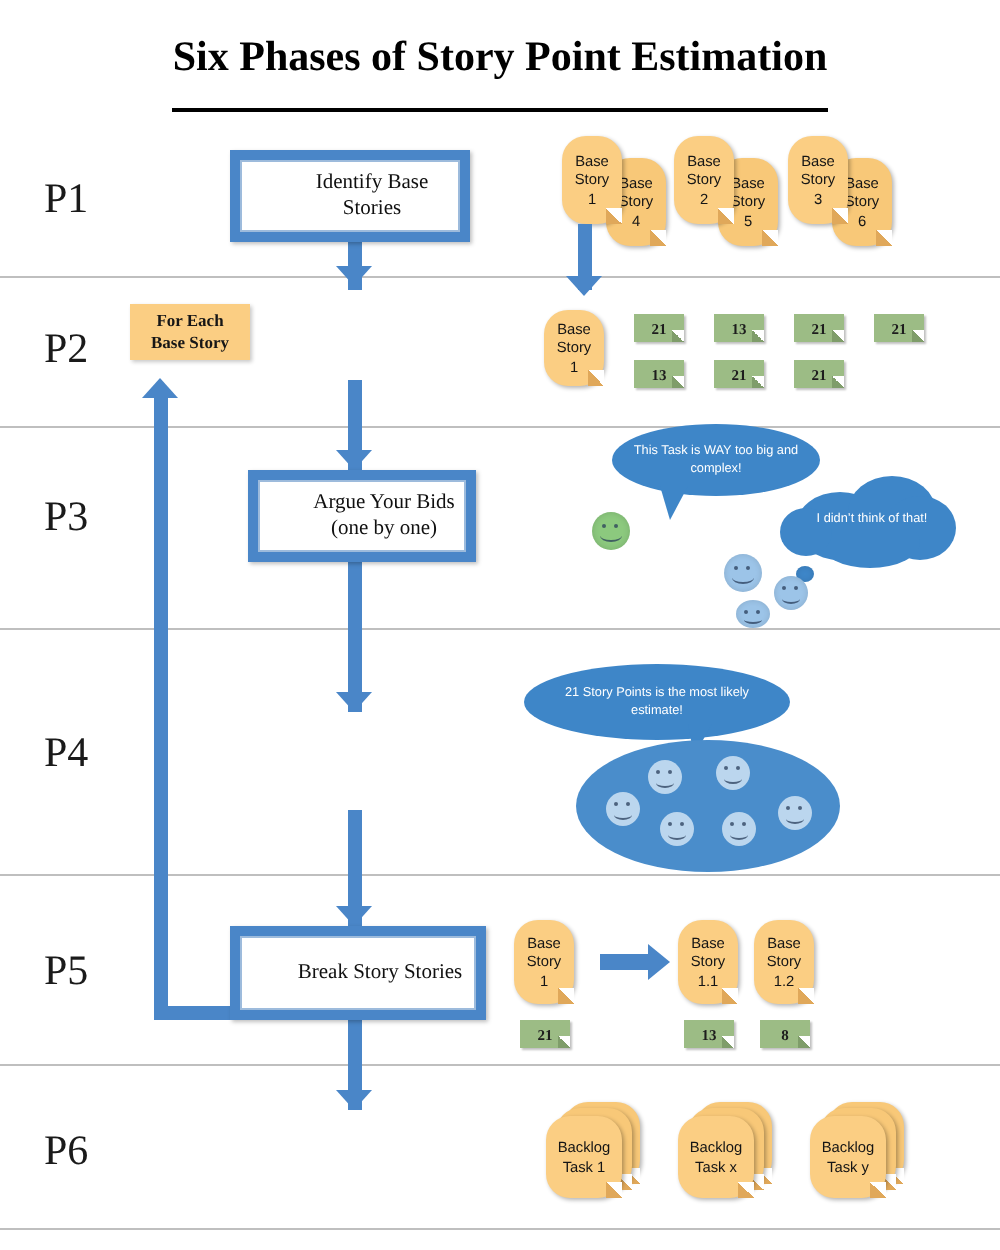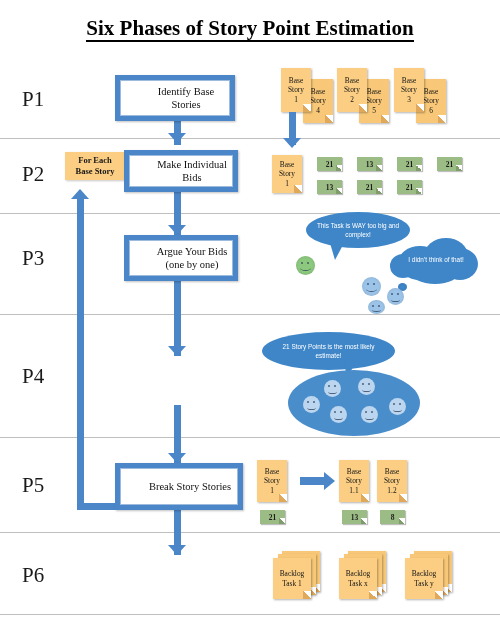--- a/index.html
+++ b/index.html
@@ -4,21 +4,21 @@
 <style>
   html,body{margin:0;padding:0;background:#ffffff;}
   body{width:500px;height:625px;position:relative;overflow:hidden;
        font-family:"Liberation Serif",serif;color:#000;}
   #stage{position:absolute;left:0;top:0;width:500px;height:625px;}
 
   
   .title{position:absolute;left:0;top:16px;width:500px;text-align:center;
          font-family:"Liberation Serif",serif;font-weight:bold;font-size:21px;
          letter-spacing:0px;}
-  .title span{border-bottom:2px solid #000;padding-bottom:0;}
+  .title span{border-bottom:2px solid #000;padding-bottom:14px;}
 
   
   .divider{position:absolute;left:0;width:500px;height:1px;background:#bfbfbf;}
   .phase-label{position:absolute;font-family:"Liberation Serif",serif;
                font-size:21px;color:#1a1a1a;}
 
   
   .pbox{position:absolute;background:#4A86C8;box-sizing:border-box;
         padding:5px;box-shadow:1px 1px 2px rgba(0,0,0,.25);}
   .pbox .inner{width:100%;height:100%;background:#fff;border:1px solid #9dbbdc;
@@ -37,23 +37,23 @@
   .arrow-down{position:absolute;width:0;height:0;border-left:9px solid transparent;
               border-right:9px solid transparent;border-top:10px solid #4A86C8;}
   .arrow-up{position:absolute;width:0;height:0;border-left:9px solid transparent;
             border-right:9px solid transparent;border-bottom:10px solid #4A86C8;}
   .arrow-right{position:absolute;width:0;height:0;border-top:9px solid transparent;
                border-bottom:9px solid transparent;border-left:11px solid #4A86C8;}
 
   
   .card{position:absolute;background:#FBCE83;box-sizing:border-box;
         display:flex;align-items:center;justify-content:center;text-align:center;
-        font-family:Liberation Serif, serif;font-size:7.4px;line-height:1.3;
+        font-family:Liberation Sans, sans-serif;font-size:7.4px;line-height:1.3;
         color:#151515;box-shadow:1px 1px 2px rgba(0,0,0,.3);
-        border-bottom-right-radius:0;}
+        border-bottom-right-radius:0;border-radius:12px;}
   .card .fold{position:absolute;right:0;bottom:0;width:8px;height:8px;
         background:linear-gradient(225deg,#ffffff 0 50%,#e0a85a 50% 100%);}
   .card.back{background:#F8C878;color:#151515;}
 
   
   .bid{position:absolute;background:#9CBC85;display:flex;align-items:center;
        justify-content:center;font-family:"Liberation Serif",serif;font-size:7.5px;
        font-weight:bold;color:#1d1d1d;box-shadow:1px 1px 1px rgba(0,0,0,.25);}
   .bid .fold{position:absolute;right:0;bottom:0;width:6px;height:6px;
        background:linear-gradient(225deg,#ffffff 0 50%,#7f9d6a 50% 100%);}
@@ -157,23 +157,20 @@
       <span class="fold"></span>
     </div>
 
   <div class="conn" style="left:289px;top:112px;width:7px;height:33px"></div>
   <div class="arrow-down" style="left:283px;top:138px"></div>
 
   <div class="tag" style="left:65px;top:152px;width:60px;height:28px">
        <span>For Each<br>Base Story</span>
     </div>
 
-  <div class="pbox" style="left:124px;top:150px;width:114px;height:42px">
-    <div class="inner">Make Individual Bids</div>
-  </div>
 
   <div class="card" style="left:272px;top:155px;width:30px;height:38px">
        <span>Base<br>Story<br>1</span>
       <span class="fold"></span>
     </div>
 
   <div class="bid" style="left:317px;top:157px;width:25px;height:14px">
        <span>21</span>
       <span class="fold"></span>
     </div>

